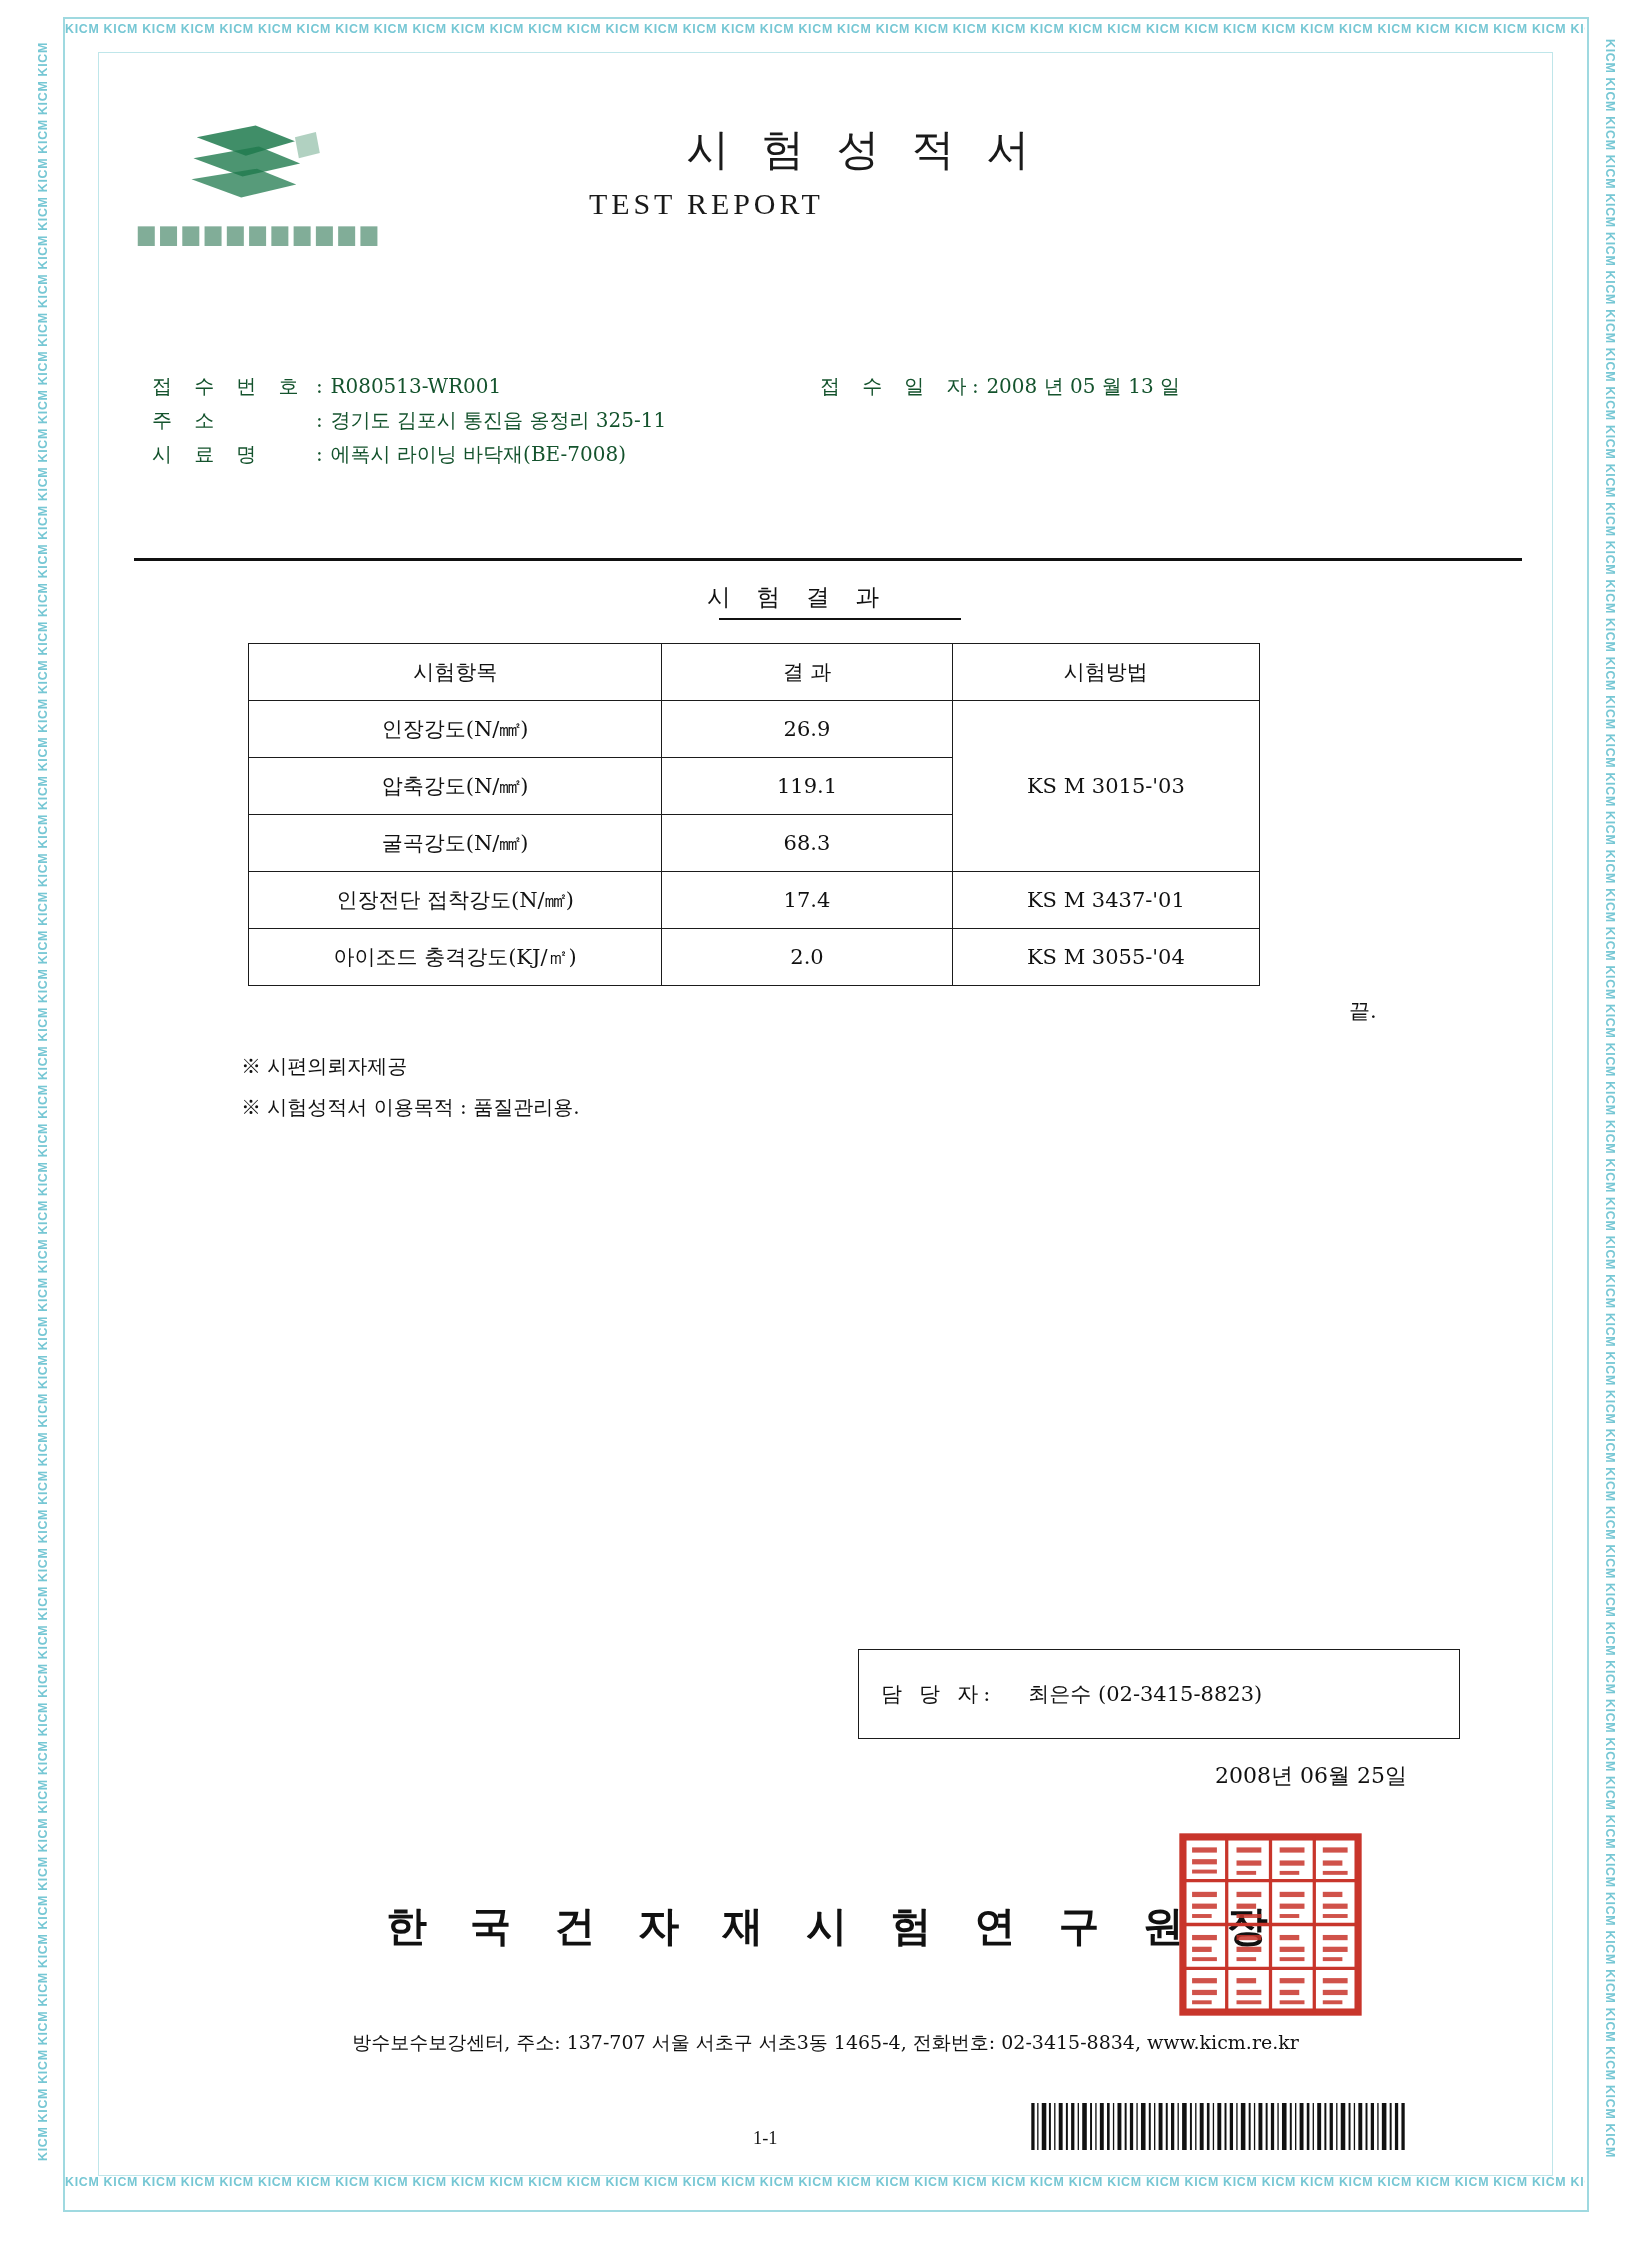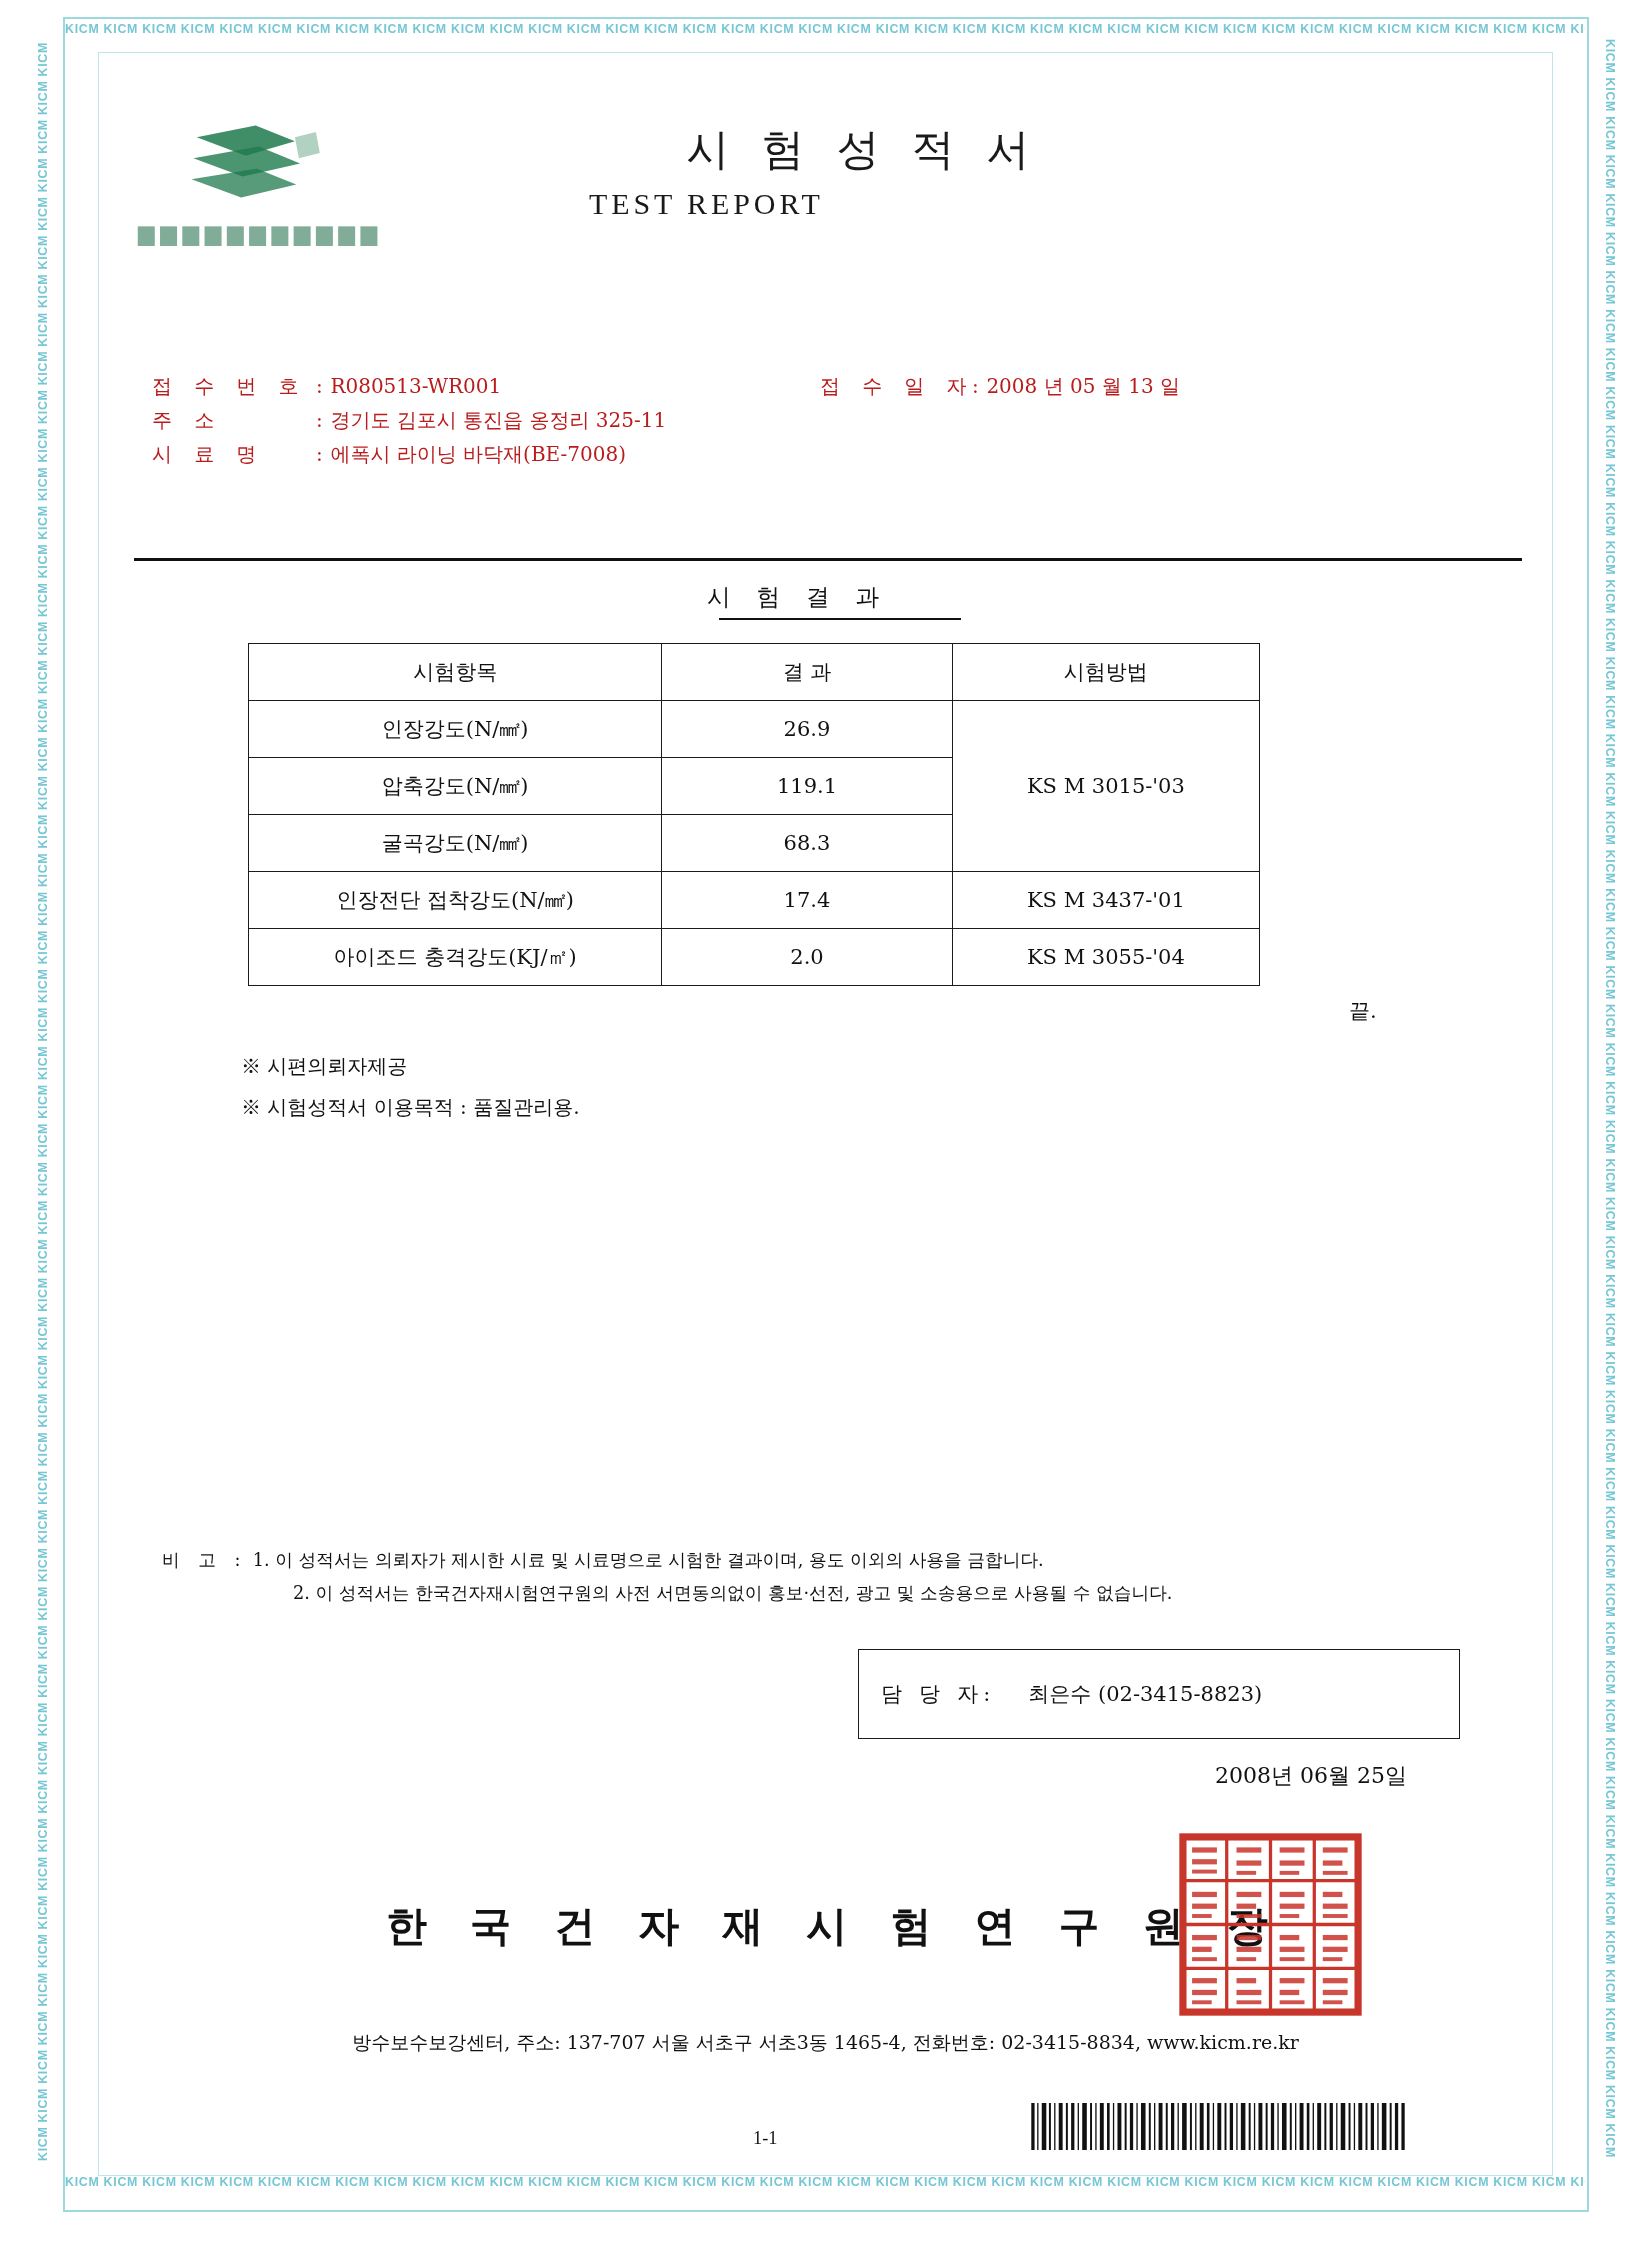--- a/index.html
+++ b/index.html
@@ -89,21 +89,21 @@
     font-family: "Liberation Serif", serif;
   }
 
   
   .meta {
     position: absolute;
     left: 152px;
     top: 373px;
     width: 1349px;
     font-size: 20px;
-    color: #b91c1c;
+    color: #14532d;
     font-family: "DejaVu Serif", serif;
   }
   .meta-row {
     position: relative;
     height: 34px;
     white-space: nowrap;
   }
   .meta-label {
     display: inline-block;
     width: 164px;
@@ -382,27 +382,20 @@
     </tbody>
   </table>
 
   <div class="end-mark">끝.</div>
 
   <div class="notes">
     <div>※ 시편의뢰자제공</div>
     <div>※ 시험성적서 이용목적 : 품질관리용.</div>
   </div>
 
-  <div class="remarks">
-    <div>
-      <span class="remarks-label">비 고 :</span>
-      <span>1. 이 성적서는 의뢰자가 제시한 시료 및 시료명으로 시험한 결과이며, 용도 이외의 사용을 금합니다.</span>
-    </div>
-    <div class="remarks-line2">2. 이 성적서는 한국건자재시험연구원의 사전 서면동의없이 홍보·선전, 광고 및 소송용으로 사용될 수 없습니다.</div>
-  </div>
 
   <div class="manager-box"></div>
   <div class="manager-text">
     <span class="manager-label">담 당 자:</span>
     <span>최은수 (02-3415-8823)</span>
   </div>
 
   <div class="issue-date">2008년 06월 25일</div>
   <div class="issuer">한 국 건 자 재 시 험 연 구 원 장</div>
 

